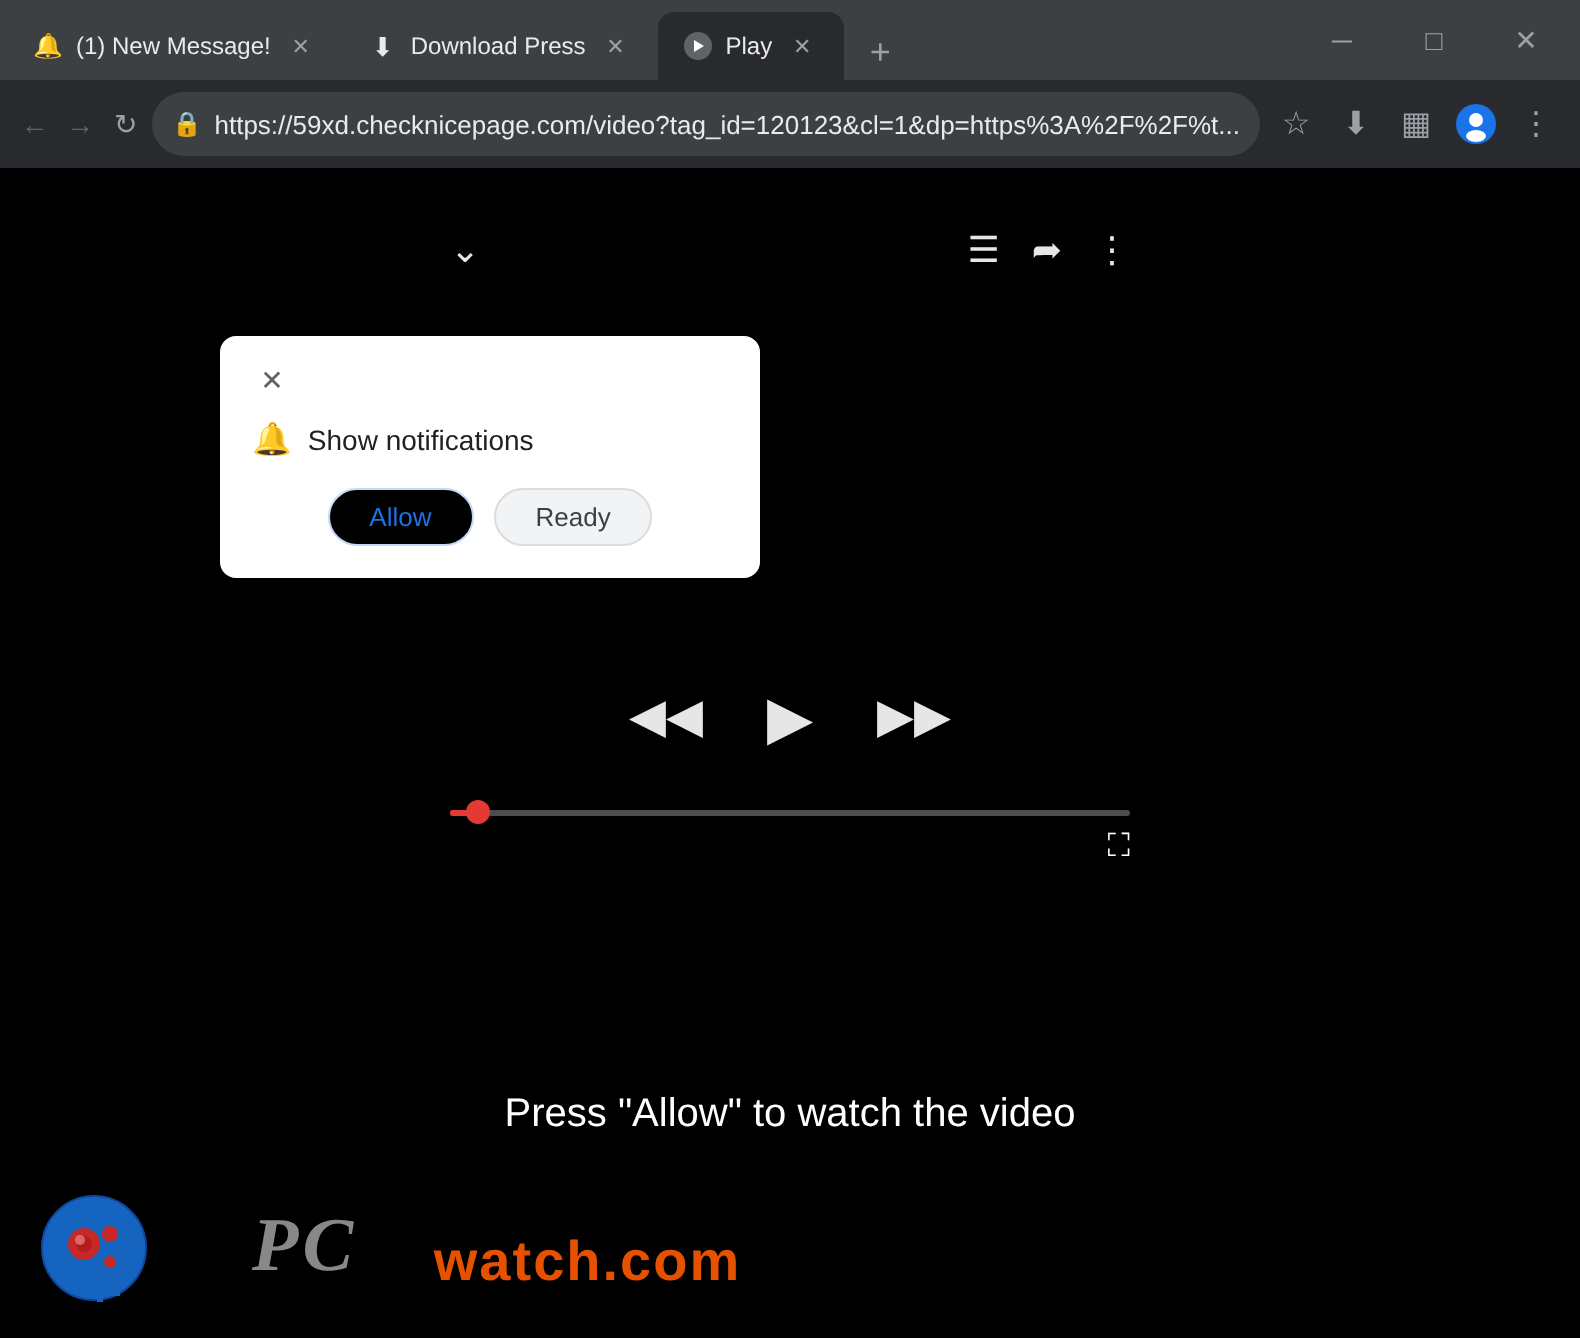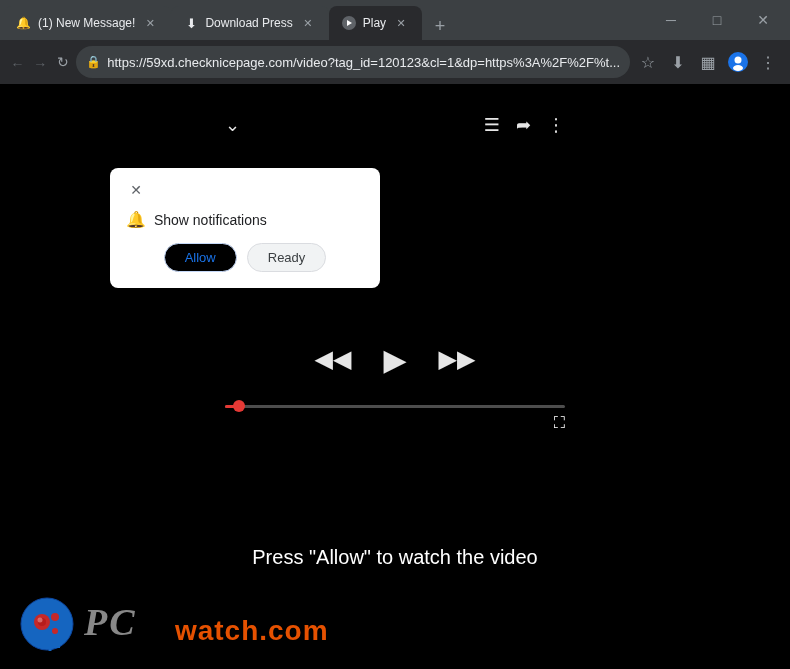--- a/index.html
+++ b/index.html
@@ -384,21 +384,21 @@
           <circle cx="22" cy="25" r="8" fill="#c62828"></circle>
           <circle cx="22" cy="25" r="4" fill="#b71c1c"></circle>
           <circle cx="20" cy="23" r="2.5" fill="#ef9a9a" opacity="0.6"></circle>
           <circle cx="35" cy="20" r="4" fill="#c62828"></circle>
           <circle cx="35" cy="34" r="3" fill="#c62828"></circle>
           <line x1="30" y1="47" x2="30" y2="54" stroke="#1565c0" stroke-width="3"></line>
           <rect x="20" y="47" width="20" height="4" fill="#1565c0"></rect>
         </svg>
       </div>
       <div class="watermark-text">
-        <span style="color:#bef264; font-style:italic; font-size:32px; font-weight:bold; letter-spacing:2px;">
+        <span style="color:#bef264; font-style:italic; font-size:32px; font-weight:bold; letter-spacing:2px;margin-left:42px;">
           <svg width="80" height="40" viewBox="0 0 80 40">
             <text x="0" y="35" font-size="38" font-style="italic" font-weight="bold" fill="#888" font-family="serif">PC</text>
           </svg>
         </span>
         <span style="color:#e65100; font-size:28px; font-weight:bold;">watch.com</span>
       </div>
     </div>
   </div>
 
   <div class="notification-popup">

